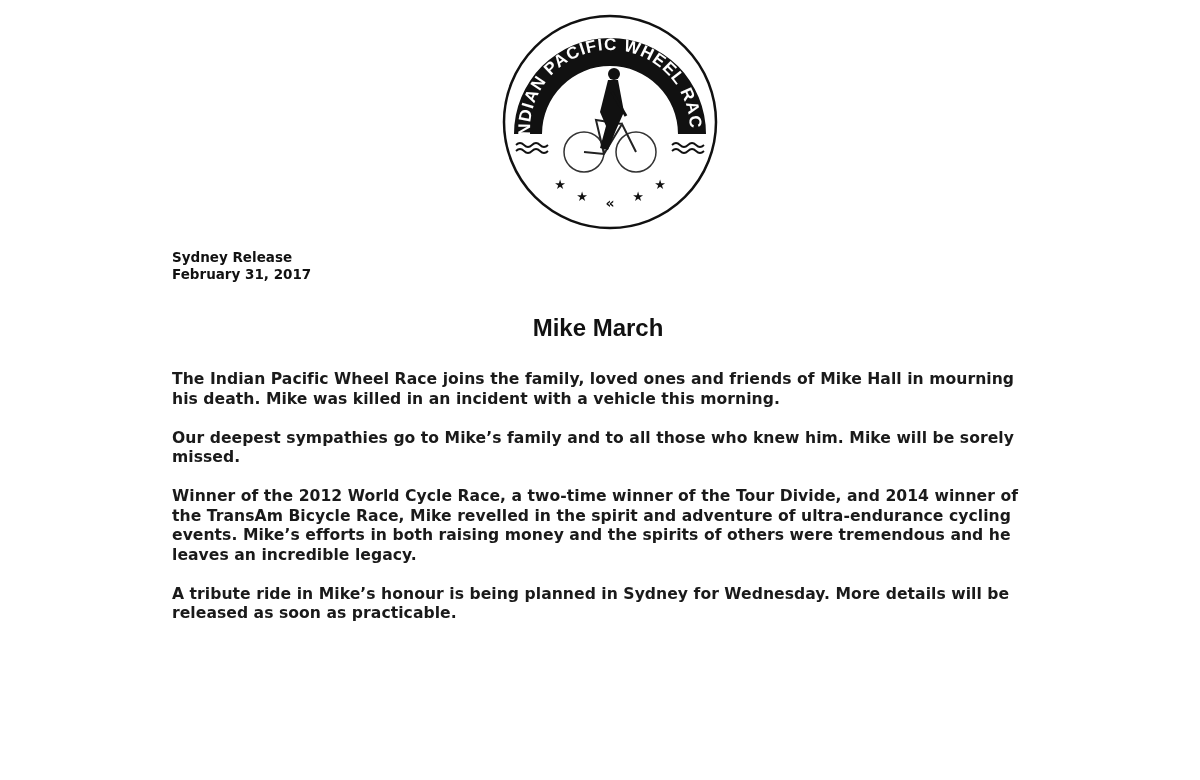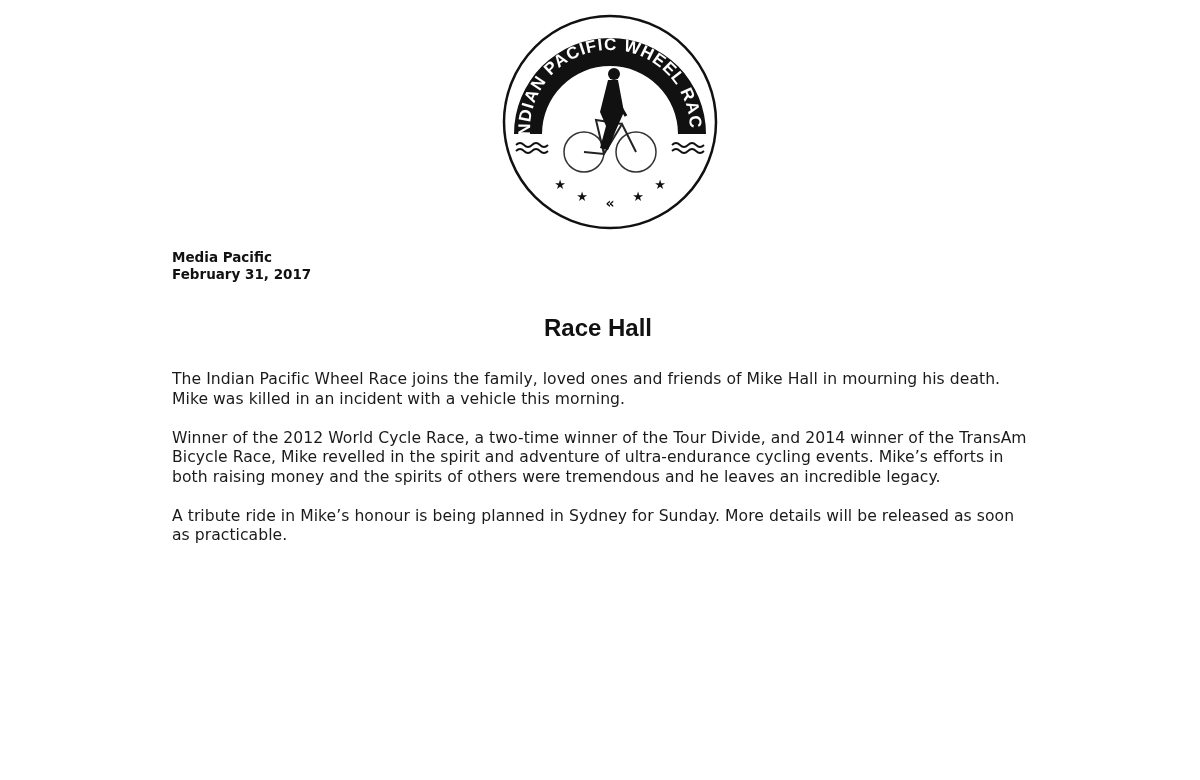--- a/index.html
+++ b/index.html
@@ -1,21 +1,21 @@
 <!DOCTYPE html>
 <html><head>
 <meta charset="utf-8">
 <style>
   html, body { margin: 0; padding: 0; background: #ffffff; }
   body { width: 1200px; height: 780px; position: relative; overflow: hidden; font-family: "DejaVu Sans", sans-serif; color: #111; }
   .logo { position: absolute; left: 500px; top: 12px; width: 220px; height: 220px; }
   .header-meta { position: absolute; left: 172px; top: 249px; font-family: "DejaVu Sans", sans-serif; font-weight: bold; font-size: 13.5px; line-height: 17px; color: #111; }
   .title { position: absolute; left: 0; width: 1196px; top: 314px; text-align: center; font-family: "Liberation Sans", sans-serif; font-weight: bold; font-size: 24px; color: #111; }
   .body { position: absolute; left: 172px; top: 370px; width: 860px; font-family: "DejaVu Sans", sans-serif; font-size: 15.6px; line-height: 19.5px; color: #1a1a1a; letter-spacing: 0.05px; }
-  .body p { margin: 0 0 19.5px 0; }
+  .body p { margin: 0 0 19.5px 0; font-weight: bold; }
 </style>
 </head>
 <body>
 
 <div class="logo">
   <svg width="220" height="220" viewBox="0 0 220 220">
     <defs>
       <path id="arcpath" d="M 30 118 A 80 80 0 0 1 190 118"></path>
     </defs>
     <circle cx="110" cy="110" r="106" fill="#fff" stroke="#111" stroke-width="2.5"></circle>
@@ -47,23 +47,24 @@
       <text x="60" y="177">★</text>
       <text x="82" y="189">★</text>
       <text x="138" y="189">★</text>
       <text x="160" y="177">★</text>
       <text x="110" y="196" font-size="14" font-weight="bold">«</text>
     </g>
   </svg>
 </div>
 
 <div class="header-meta">
-  <div>Media Pacific</div>
+  <div>Sydney Release</div>
   <div>February 31, 2017</div>
 </div>
 
-<div class="title">Race Hall</div>
+<div class="title">Mike March</div>
 
 <div class="body">
   <p>The Indian Pacific Wheel Race joins the family, loved ones and friends of Mike Hall in mourning his death. Mike was killed in an incident with a vehicle this morning.</p>
+  <p>Our deepest sympathies go to Mike’s family and to all those who knew him. Mike will be sorely missed.</p>
   <p>Winner of the 2012 World Cycle Race, a two-time winner of the Tour Divide, and 2014 winner of the TransAm Bicycle Race, Mike revelled in the spirit and adventure of ultra-endurance cycling events. Mike’s efforts in both raising money and the spirits of others were tremendous and he leaves an incredible legacy.</p>
-  <p>A tribute ride in Mike’s honour is being planned in Sydney for Sunday. More details will be released as soon as practicable.</p>
+  <p>A tribute ride in Mike’s honour is being planned in Sydney for Wednesday. More details will be released as soon as practicable.</p>
 </div>
 
 </body></html>

